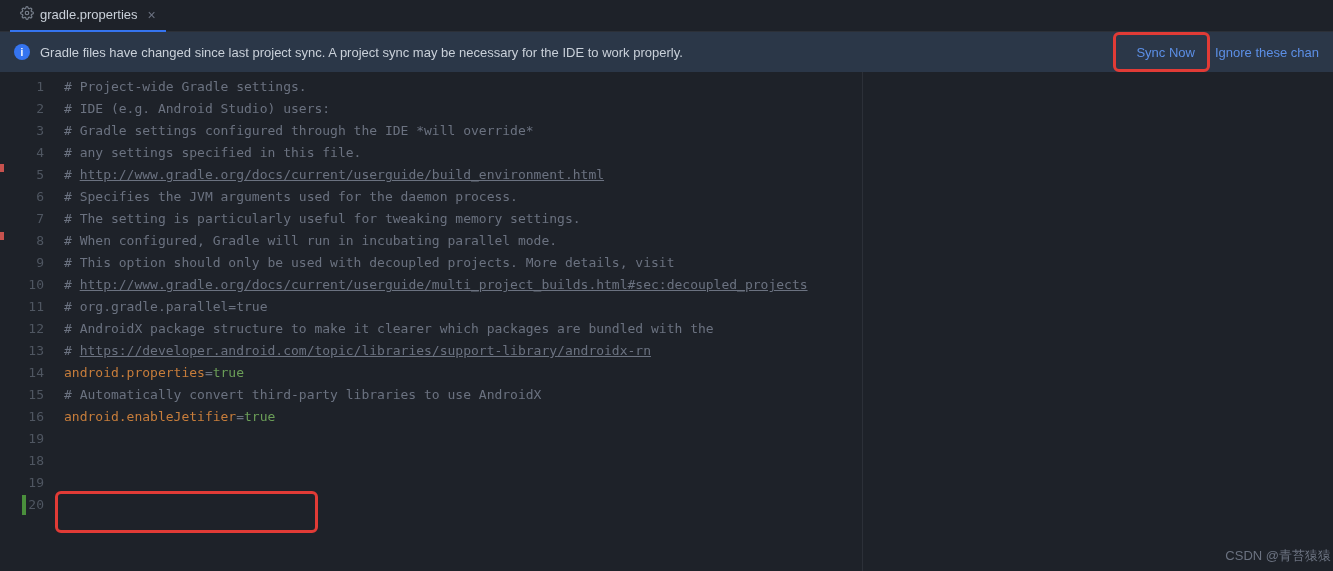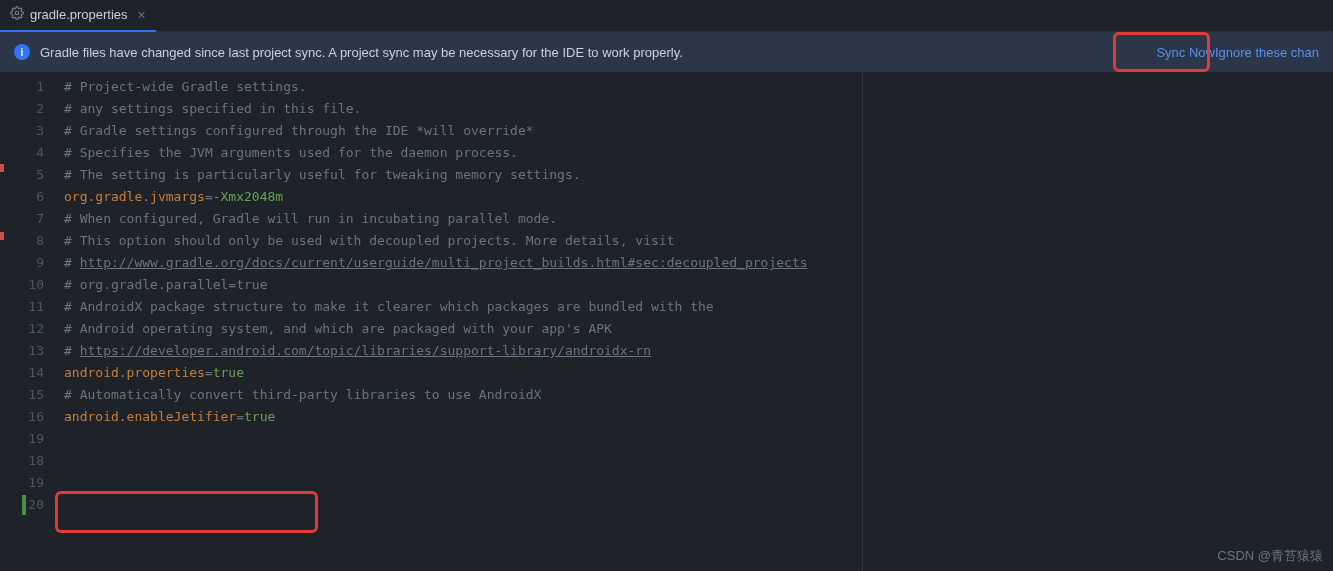--- a/index.html
+++ b/index.html
@@ -12,20 +12,21 @@
     height: 571px;
     overflow: hidden;
     position: relative;
   }
   .tab-bar {
     height: 32px;
     background: #1e2229;
     border-bottom: 1px solid #2c3038;
     display: flex;
     align-items: center;
+    padding-left: 10px;
   }
   .tab {
     display: flex;
     align-items: center;
     gap: 6px;
     padding: 0 10px;
     height: 32px;
     border-bottom: 2px solid #3574f0;
     color: #c9d0d9;
   }
@@ -42,21 +43,21 @@
   }
   .notif-icon {
     width: 16px; height: 16px;
     border-radius: 50%;
     background: #3574f0;
     color: #fff;
     font-size: 10px;
     display:flex;align-items:center;justify-content:center;
     font-weight:bold;
   }
-  .notif-actions { margin-left: auto; display: flex; }
+  .notif-actions { margin-left: auto; display: flex; gap: 20px; }
   .notif-link { color: #5c8fe6; cursor: pointer; }
   .editor-area { display: flex; height: calc(571px - 32px - 40px); }
   .gutter {
     width: 56px;
     background: #1e2229;
     text-align: right;
     padding-top: 4px;
     color: #4f5661;
     font-family: "Menlo", "Consolas", monospace;
     font-size: 13px;
@@ -85,21 +86,21 @@
   .green-mark { position:absolute; left:22px; width:4px; height:20px; background:#4a8f3c; }
   .highlight-box {
     position:absolute;
     border: 3px solid #e13b36;
     border-radius: 6px;
     pointer-events: none;
   }
   .hb1 { left:1113px; top:32px; width:97px; height:40px; }
   .hb2 { left:55px; top:491px; width:263px; height:42px; }
   .watermark {
-    position:absolute; right:10px; bottom:6px;
+    position:absolute; right:2px; bottom:6px;
     color:#6b7280; font-size:13px;
   }
 </style>
 </head>
 <body>
 
 <div class="tab-bar">
   <div class="tab">
     <span>
       <svg viewBox="0 0 24 24" fill="none" stroke="#7a828e" stroke-width="2">
@@ -139,31 +140,31 @@
       <div class="ln">14</div>
       <div class="ln">15</div>
       <div class="ln">16</div>
       <div class="ln">19</div>
       <div class="ln">18</div>
       <div class="ln">19</div>
       <div class="ln" style="position: relative;">20<div class="green-mark" style="top: 1px;"></div></div>
     </div>
   <div class="code" id="code">
       <div class="code-line"><span class="comment"># Project-wide Gradle settings.</span></div>
+      <div class="code-line"><span class="comment"># IDE (e.g. Android Studio) users:</span></div>
+      <div class="code-line"><span class="comment"># Gradle settings configured through the IDE *will override*</span></div>
       <div class="code-line"><span class="comment"># any settings specified in this file.</span></div>
-      <div class="code-line"><span class="comment"># Gradle settings configured through the IDE *will override*</span></div>
+      <div class="code-line"><span class="comment"># </span><span class="link">http://www.gradle.org/docs/current/userguide/build_environment.html</span></div>
       <div class="code-line"><span class="comment"># Specifies the JVM arguments used for the daemon process.</span></div>
       <div class="code-line"><span class="comment"># The setting is particularly useful for tweaking memory settings.</span></div>
-      <div class="code-line"><span class="prop-key">org.gradle.jvmargs</span><span class="comment">=</span><span class="prop-val">-Xmx2048m</span></div>
       <div class="code-line"><span class="comment"># When configured, Gradle will run in incubating parallel mode.</span></div>
       <div class="code-line"><span class="comment"># This option should only be used with decoupled projects. More details, visit</span></div>
       <div class="code-line"><span class="comment"># </span><span class="link">http://www.gradle.org/docs/current/userguide/multi_project_builds.html#sec:decoupled_projects</span></div>
       <div class="code-line"><span class="comment"># org.gradle.parallel=true</span></div>
       <div class="code-line"><span class="comment"># AndroidX package structure to make it clearer which packages are bundled with the</span></div>
-      <div class="code-line"><span class="comment"># Android operating system, and which are packaged with your app's APK</span></div>
       <div class="code-line"><span class="comment"># </span><span class="link">https://developer.android.com/topic/libraries/support-library/androidx-rn</span></div>
       <div class="code-line"><span class="prop-key">android.properties</span><span class="comment">=</span><span class="prop-val">true</span></div>
       <div class="code-line"><span class="comment"># Automatically convert third-party libraries to use AndroidX</span></div>
       <div class="code-line"><span class="prop-key">android.enableJetifier</span><span class="comment">=</span><span class="prop-val">true</span></div>
     </div>
 </div>
 
 <div class="gutter-mark m1"></div>
 <div class="gutter-mark m2"></div>
 <div class="right-border"></div>

